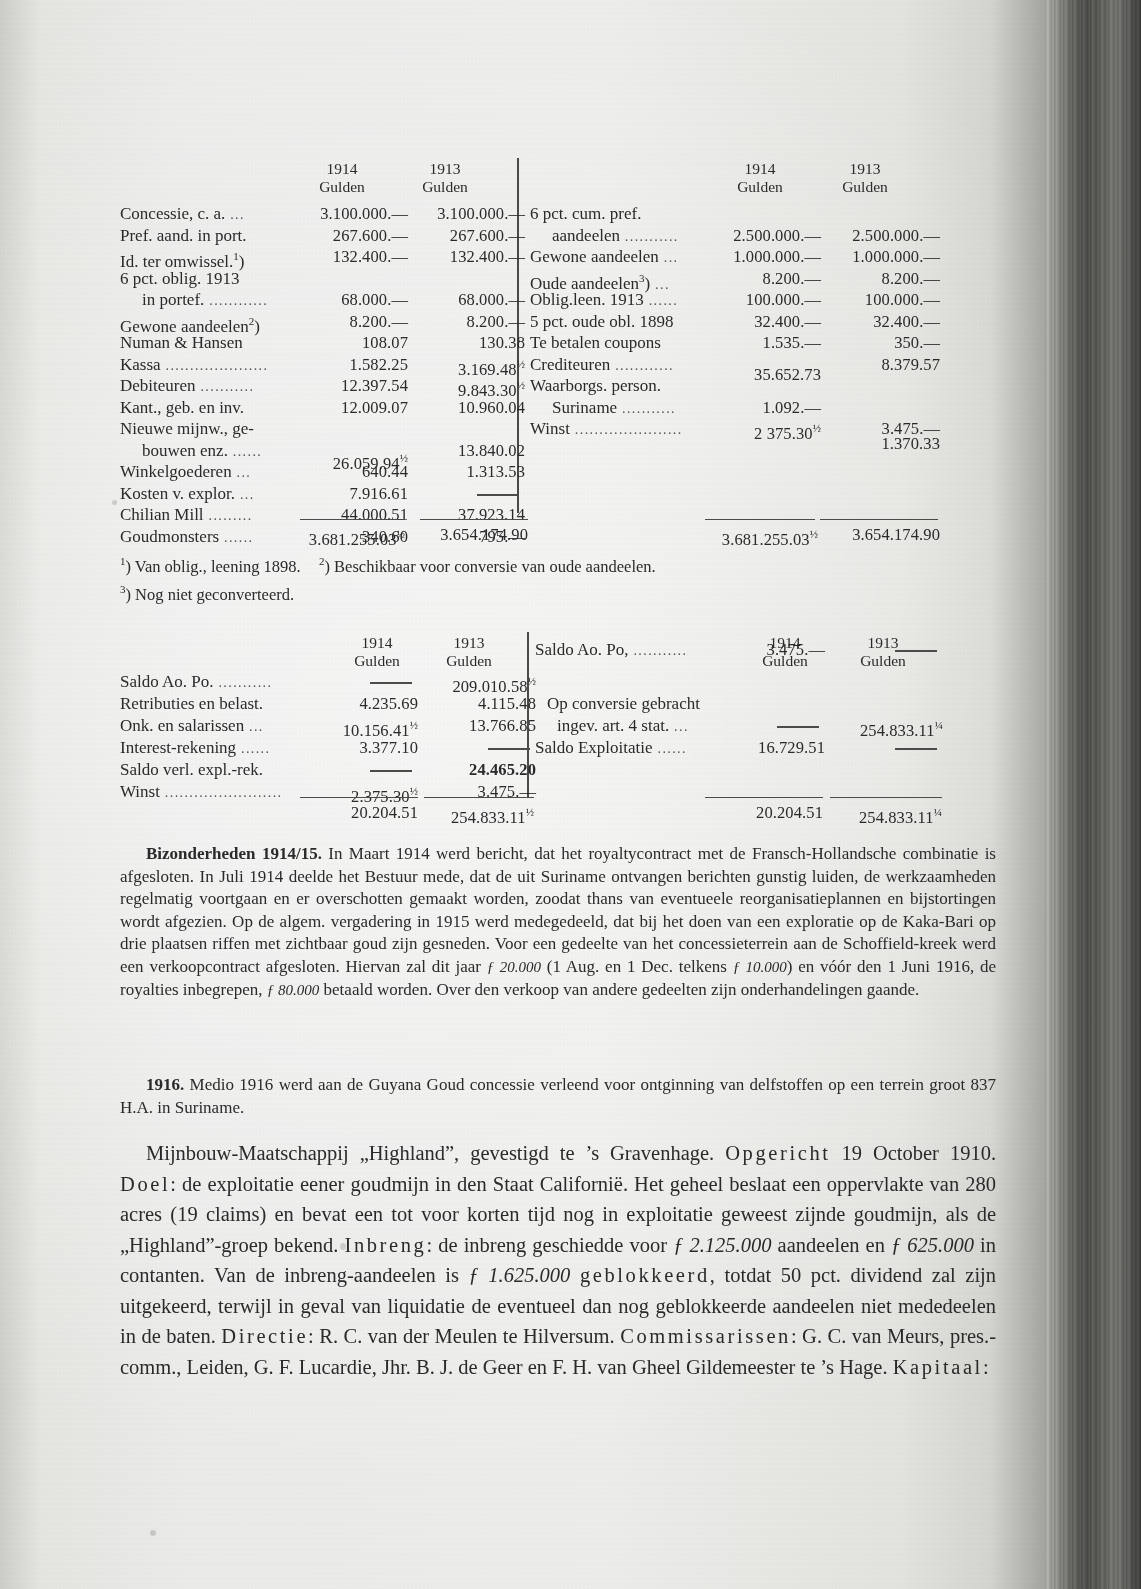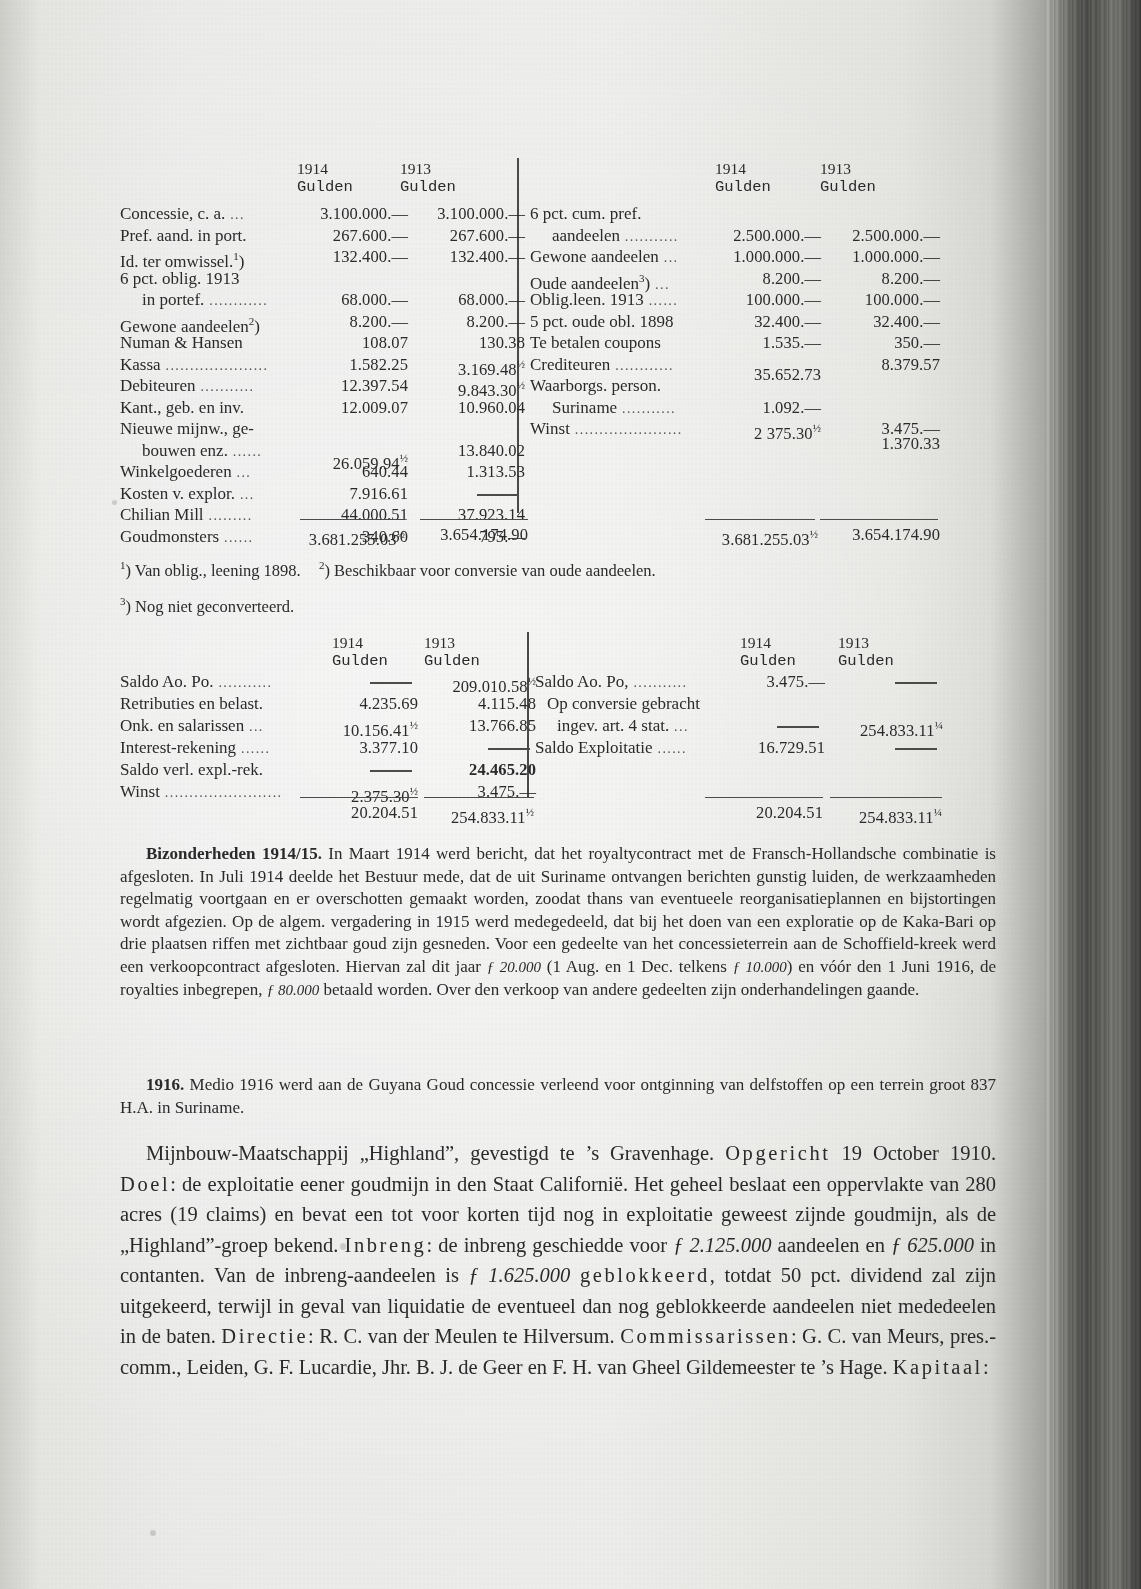--- a/index.html
+++ b/index.html
@@ -103,23 +103,23 @@
     width: 880px;
     left: 120px;
     height: 26px;
     font-size: 18.5px;
     letter-spacing: 1.1px;
   }
   .secthead .l { position: absolute; left: 28px; }
   .secthead .c { position: absolute; left: 50%; transform: translateX(-50%); }
   .secthead .r { position: absolute; right: 56px; }
 
-  .colhdr { position: absolute; font-size: 15.5px; text-align: left; width: 90px; }
+  .colhdr { position: absolute; font-size: 15.5px; text-align: center; width: 90px; }
   .colhdr .y { display: block; line-height: 18px; }
-  .colhdr .g { display: block; line-height: 18px; font-family: Liberation Mono, monospace; }
+  .colhdr .g { display: block; line-height: 18px; }
 
   .divider {
     position: absolute;
     width: 2px;
     background: #4a4a48;
   }
 
   .row {
     position: absolute;
     height: 21.5px;
@@ -163,21 +163,21 @@
   .b { font-weight: bold; }
   .sp { letter-spacing: 2.6px; }
   .ital { font-style: italic; }
   .small { font-size: 15px; }
 
   .notes {
     position: absolute;
     left: 120px;
     width: 876px;
     font-size: 16.5px;
-    line-height: 30px;
+    line-height: 22px;
   }
   .sup { font-size: 11px; vertical-align: super; }
   .bodytext {
     position: absolute;
     left: 120px;
     width: 876px;
     font-size: 20.5px;
     line-height: 30.5px;
     text-align: justify;
     text-align-last: left;
@@ -417,21 +417,21 @@
           <span class="dash" style="left: 250px; top: 11px;"></span>
           <span class="num" style="left: 300px; width: 116px; font-weight: bold;">24.465.20</span>
         </div>
         <div class="row" style="left: 120px; top: 781px; width: 414px;">
           <span class="lbl">Winst<span class="dots"> ........................</span></span>
           <span class="num" style="left: 178px; width: 120px;">2.375.30<span class="frac">½</span></span>
           <span class="num" style="left: 300px; width: 116px;">3.475.—</span>
         </div>
       </div>
     <div id="credit-rows">
-        <div class="row" style="left: 535px; top: 671px; width: 410px;">
+        <div class="row" style="left: 535px; top: 639px; width: 410px;">
           <span class="lbl">Saldo Ao. Po,<span class="dots"> ...........</span></span>
           <span class="num" style="left: 165px; width: 125px;">3.475.—</span>
           <span class="dash" style="left: 360px; top: 11px;"></span>
         </div>
         <div class="row" style="left: 535px; top: 693px; width: 410px; margin-left: 12px;">
           <span class="lbl">Op conversie gebracht</span>
         </div>
         <div class="row" style="left: 535px; top: 715px; width: 410px;">
           <span class="lbl ind">ingev. art. 4 stat.<span class="dots"> ...</span></span>
           <span class="dash" style="left: 242px; top: 11px;"></span>

